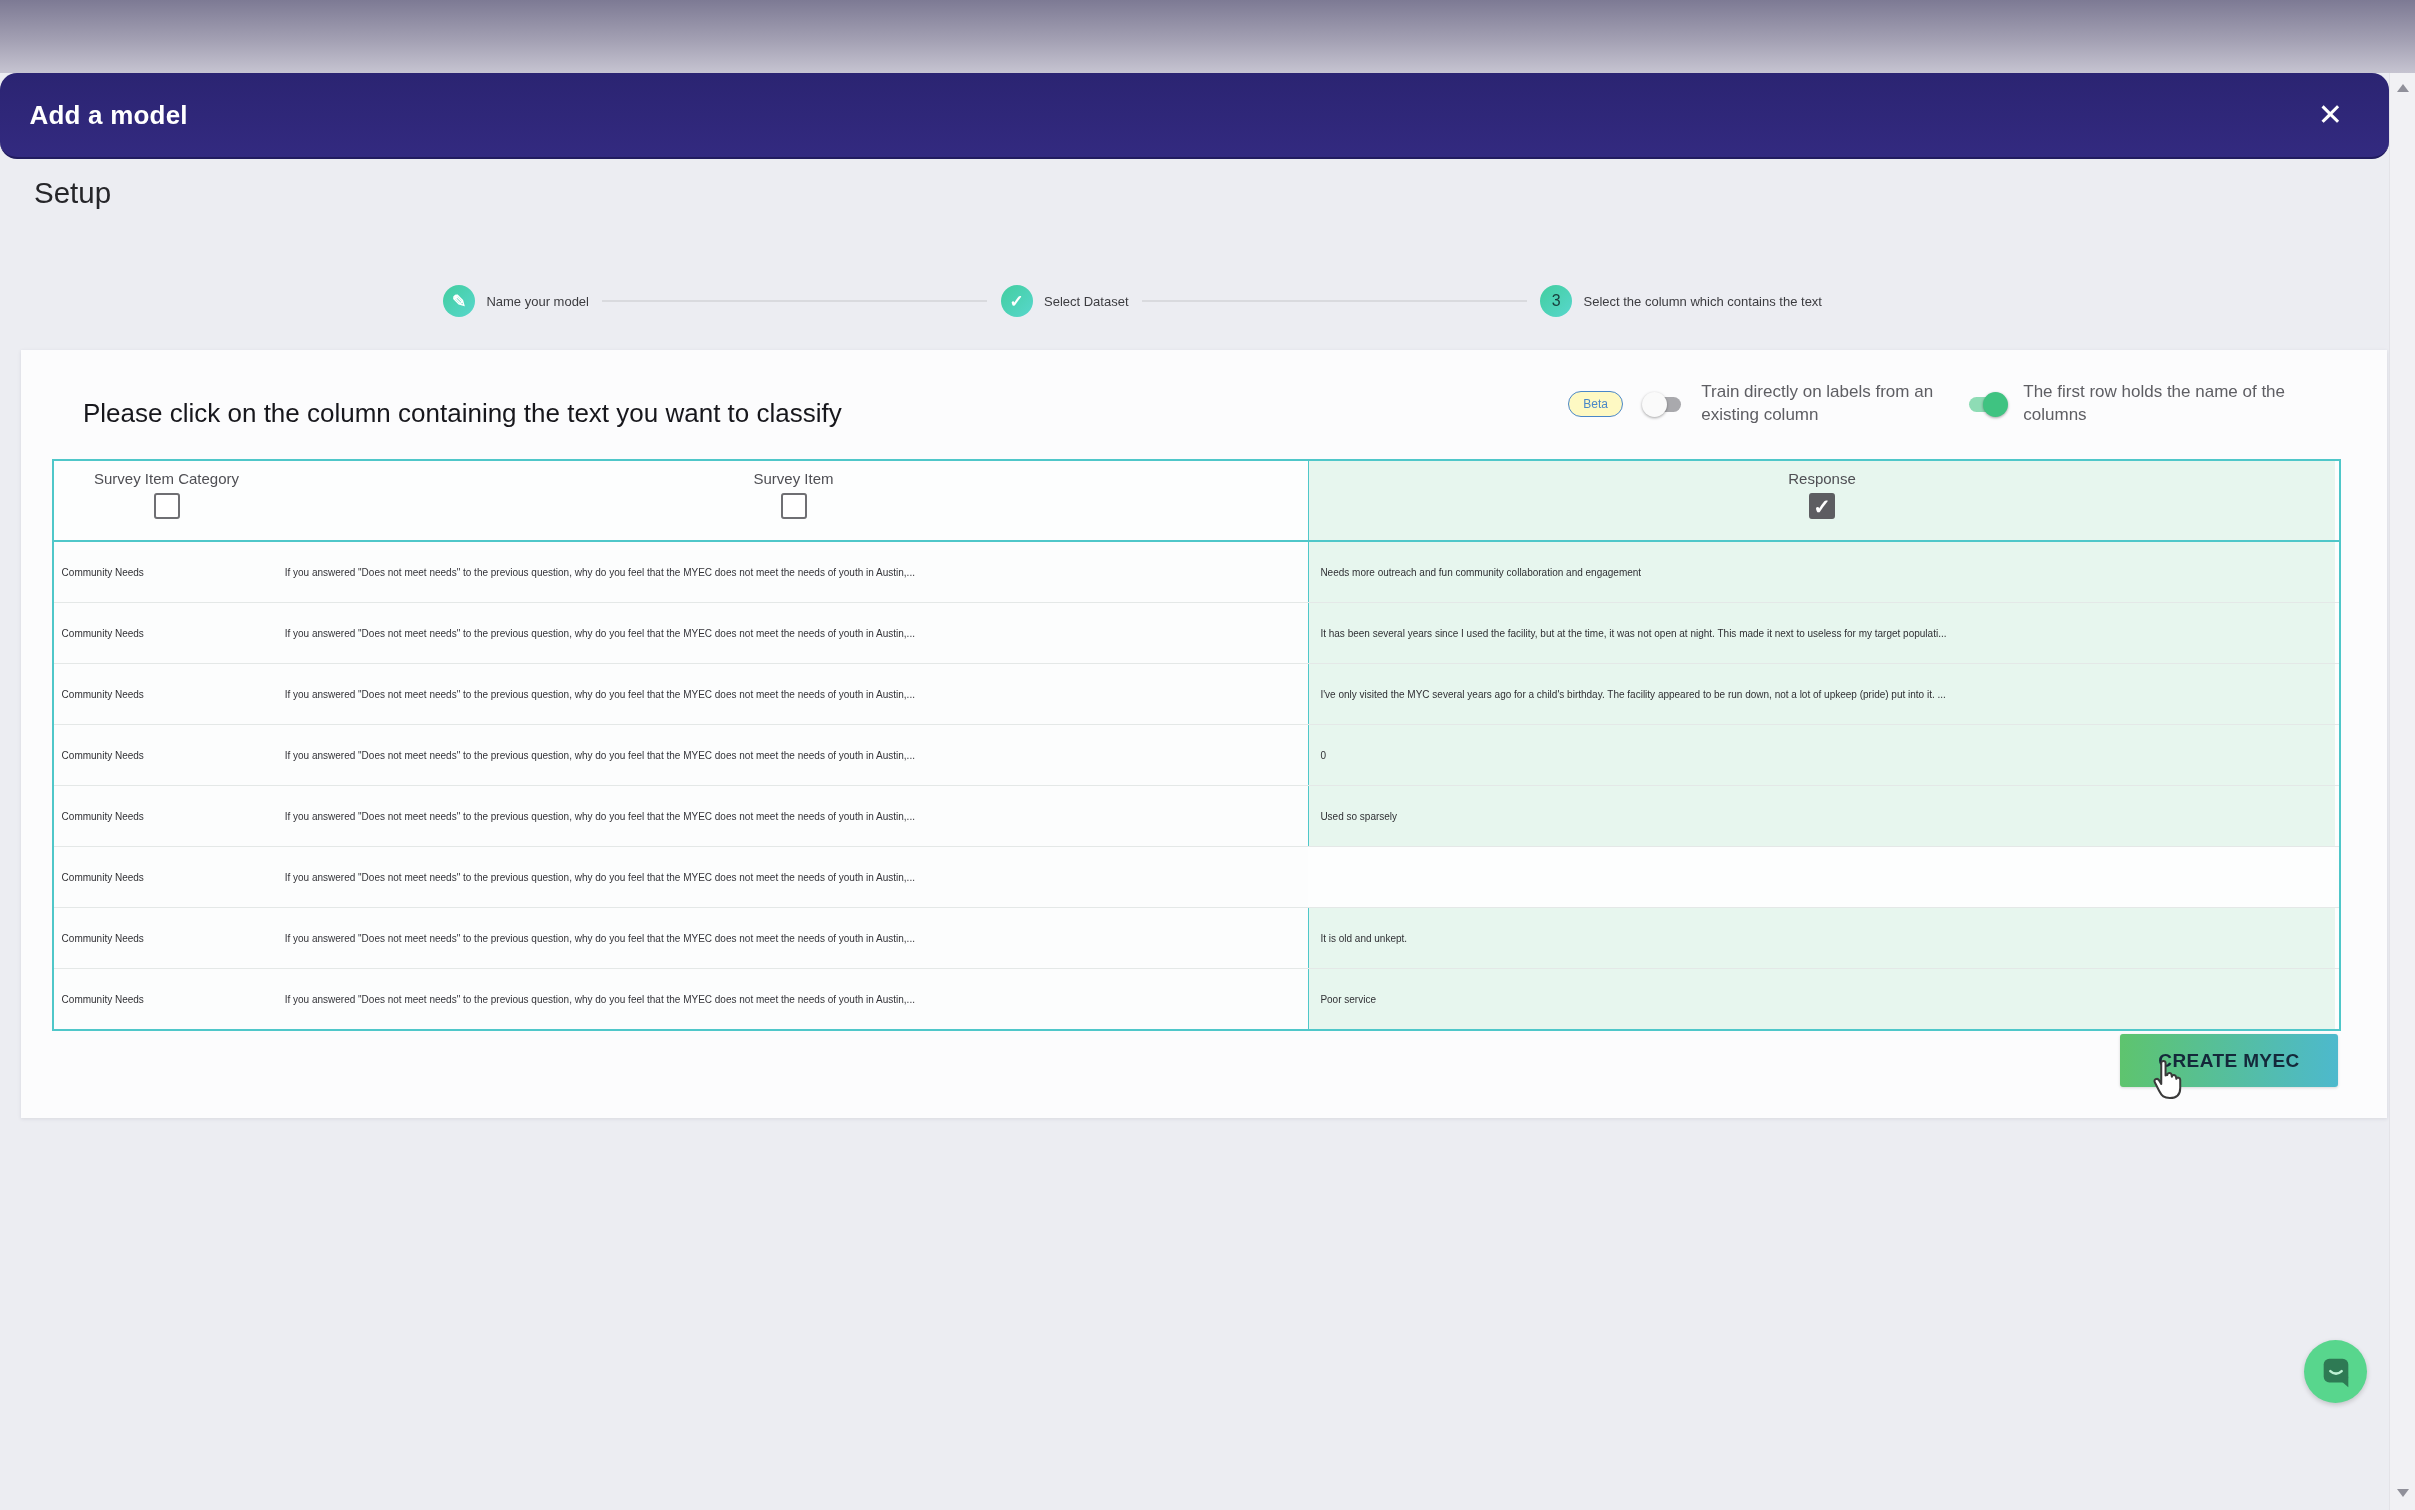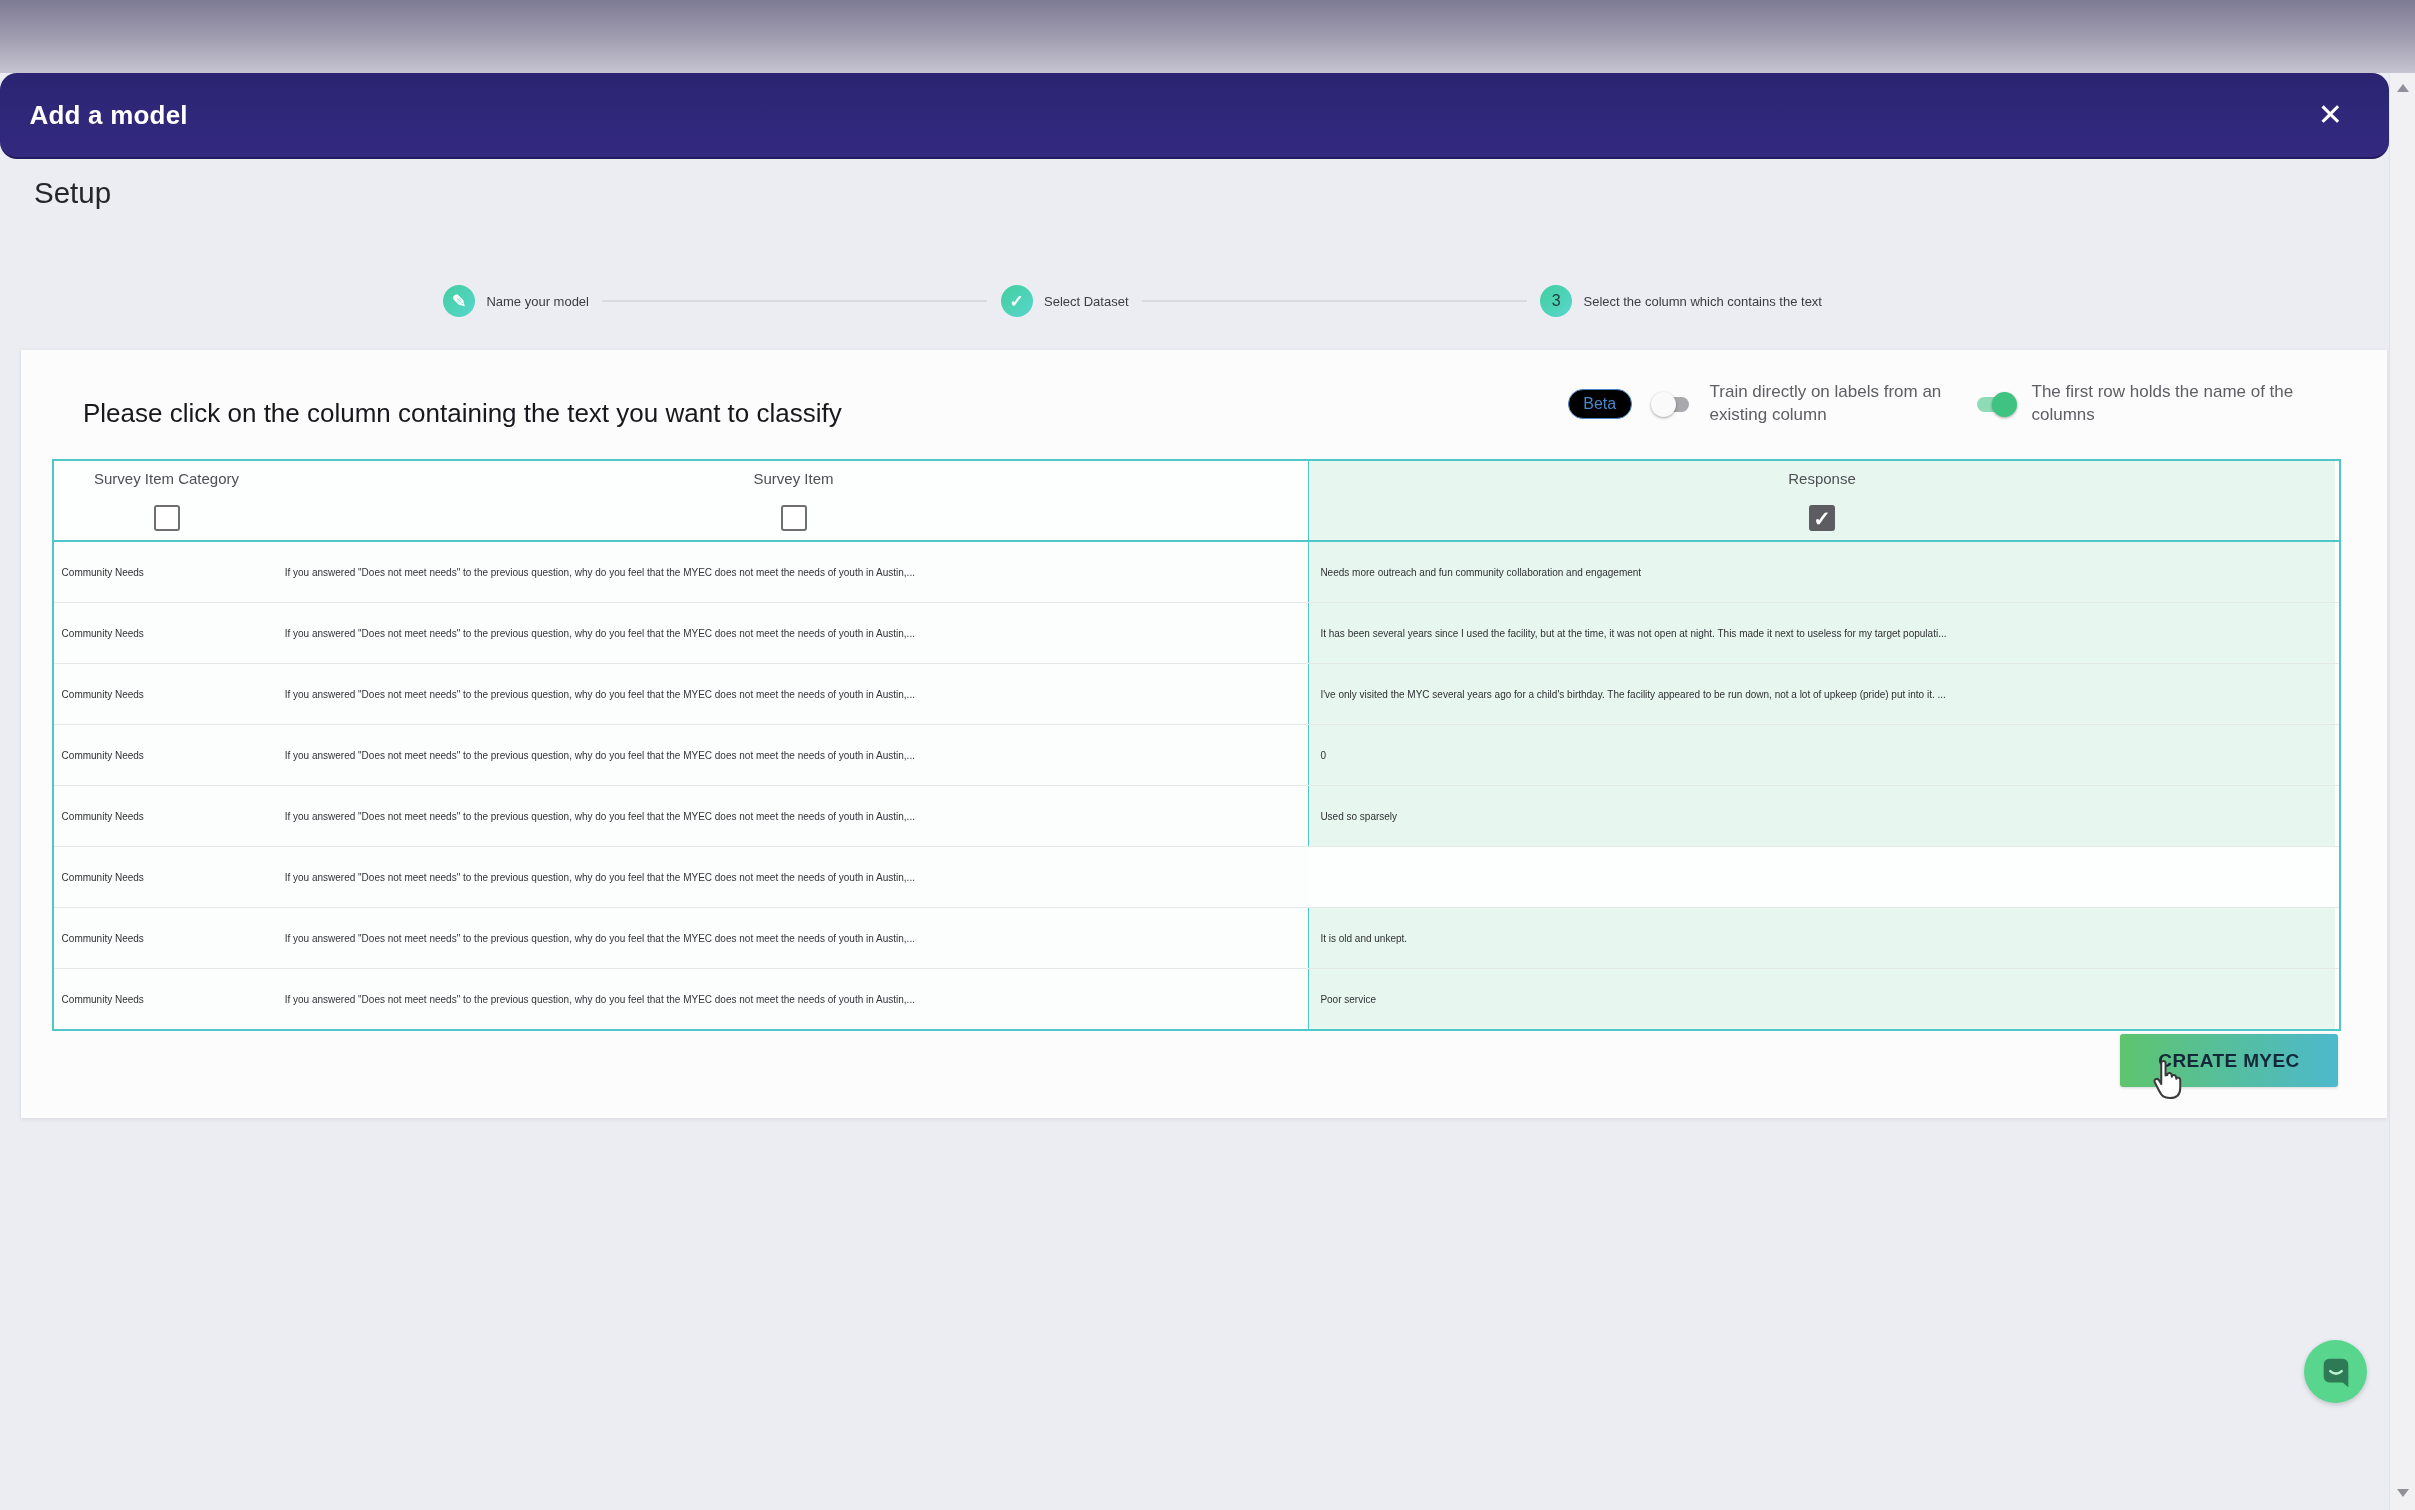--- a/index.html
+++ b/index.html
@@ -44,22 +44,22 @@
   .panel{
     position:absolute;top:350px;left:21px;width:2366px;height:768px;
     background:#fcfcfd;box-shadow:0 1px 3.8px rgba(40,40,60,.10);
   }
   .panel-heading{
     position:absolute;top:48px;left:62px;font-size:26px;font-weight:400;color:#17171c;
   }
   
   .controls{position:absolute;top:31px;left:1547px;display:flex;align-items:center;}
   .beta-chip{
-    border:1.9px solid #4a87c8;color:#4a87c8;font-size:16px;
-    border-radius:16px;padding:5.7px 14.3px;line-height:1;background:#000000;
+    border:1.9px solid #4a87c8;color:#4a87c8;font-size:12px;
+    border-radius:16px;padding:5.7px 14.3px;line-height:1;background:#fef9c3;
   }
   .switch{position:relative;width:44px;height:30px;flex:0 0 auto;margin-left:19px;cursor:pointer;}
   .switch .track{position:absolute;top:7.6px;left:4.8px;width:34px;height:15px;border-radius:7.6px;}
   .switch .knob{position:absolute;top:2.9px;width:25px;height:25px;border-radius:50%;box-shadow:0 1px 2.9px rgba(0,0,0,.35);}
   .switch.off .track{background:#a9a9ad;}
   .switch.off .knob{left:0;background:#fafafa;}
   .switch.on .track{background:#8edcb5;}
   .switch.on .knob{right:0;background:#3fc381;}
   .toggle-label{
     margin-left:15px;font-size:17px;line-height:1.35;color:#5e5e63;max-width:238px;
@@ -68,21 +68,21 @@
   .switch.second-switch{margin-left:25px;}
   
   .grid-table{
     position:absolute;top:109px;left:31px;width:2289px;box-sizing:border-box;
     border:2.9px solid #4fc7c9;background:#fdfefe;
   }
   .trow{display:grid;grid-template-columns:225px 1029px 1027px;}
   .thead{height:79px;border-bottom:2.9px solid #4fc7c9;}
   .th{
     display:flex;flex-direction:column;align-items:center;justify-content:flex-start;
-    padding-top:8.6px;cursor:pointer;gap:12px;
+    padding-top:8.6px;cursor:pointer;
   }
   .th .th-label{font-size:15px;color:#4f4f54;}
   .checkbox{
     width:26px;height:26px;margin-top:6.7px;border:2.9px solid #6f6f73;border-radius:2.9px;
     background:#ffffff;box-sizing:border-box;display:flex;align-items:center;justify-content:center;
     cursor:pointer;
   }
   .checkbox.checked{background:#5d5d61;border-color:#5d5d61;}
   .checkbox .tick{display:none;color:#ffffff;font-size:21px;font-weight:700;line-height:1;}
   .checkbox.checked .tick{display:block;}

